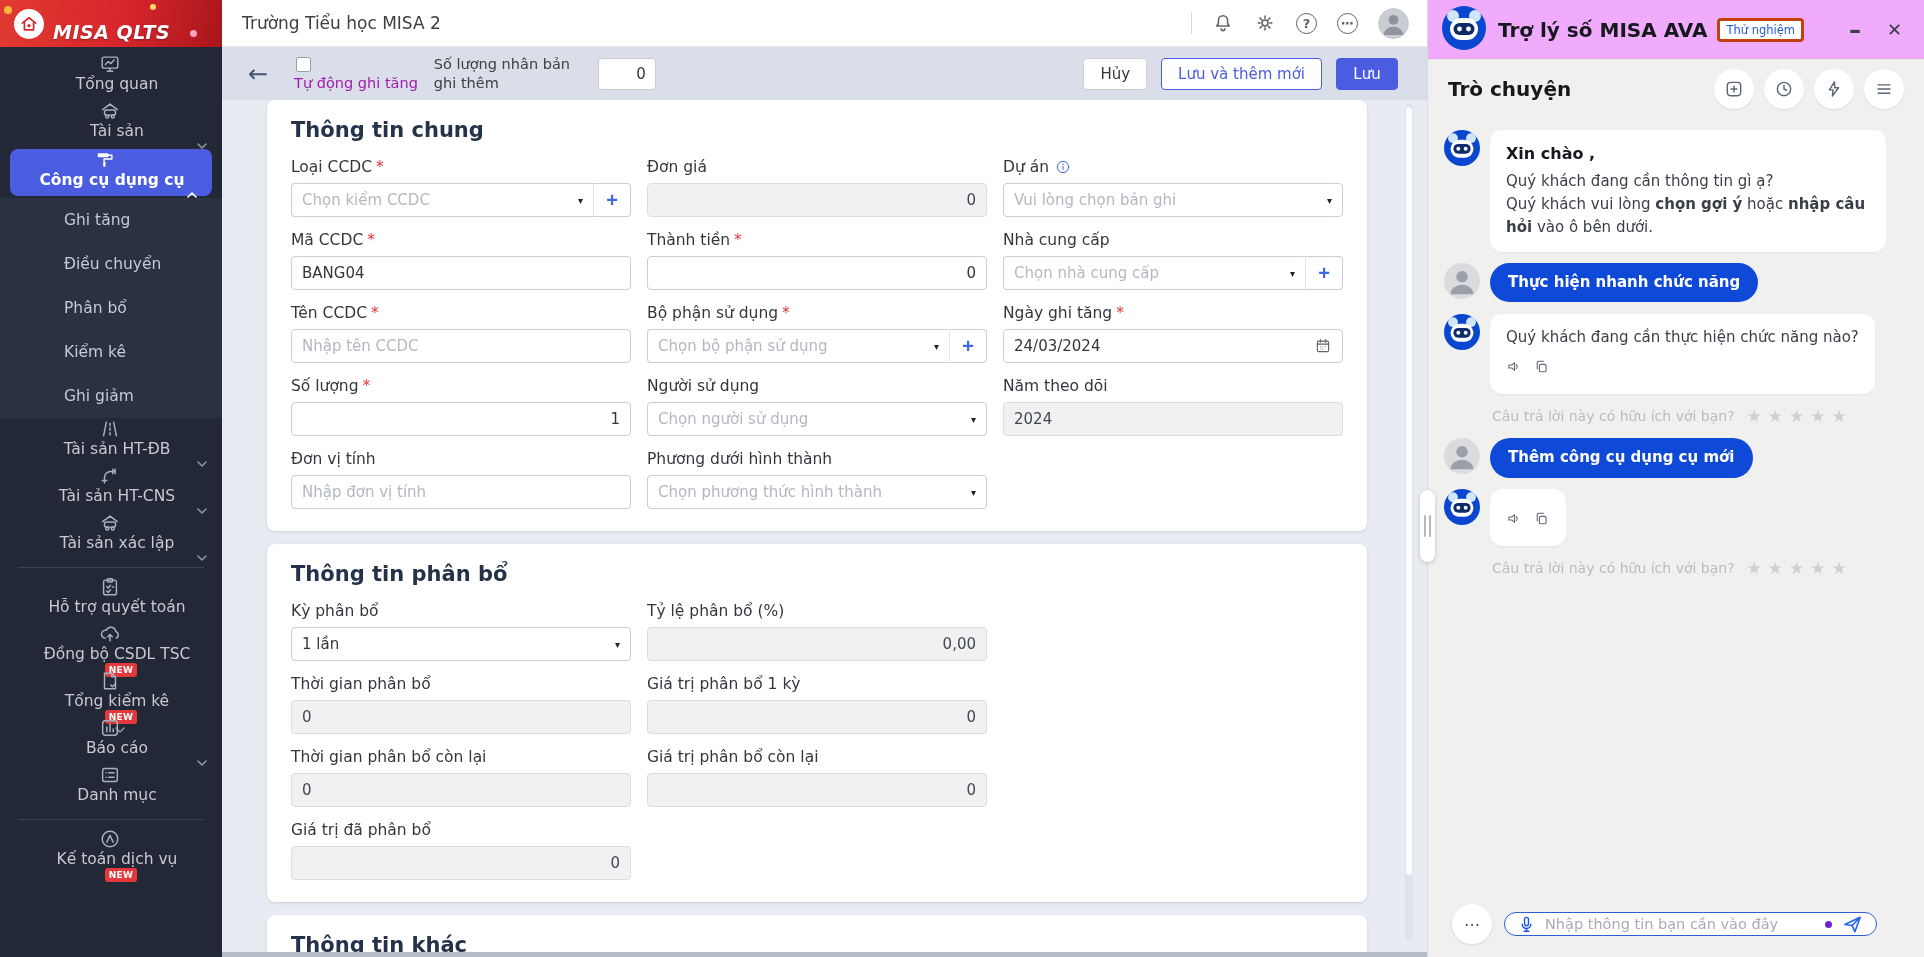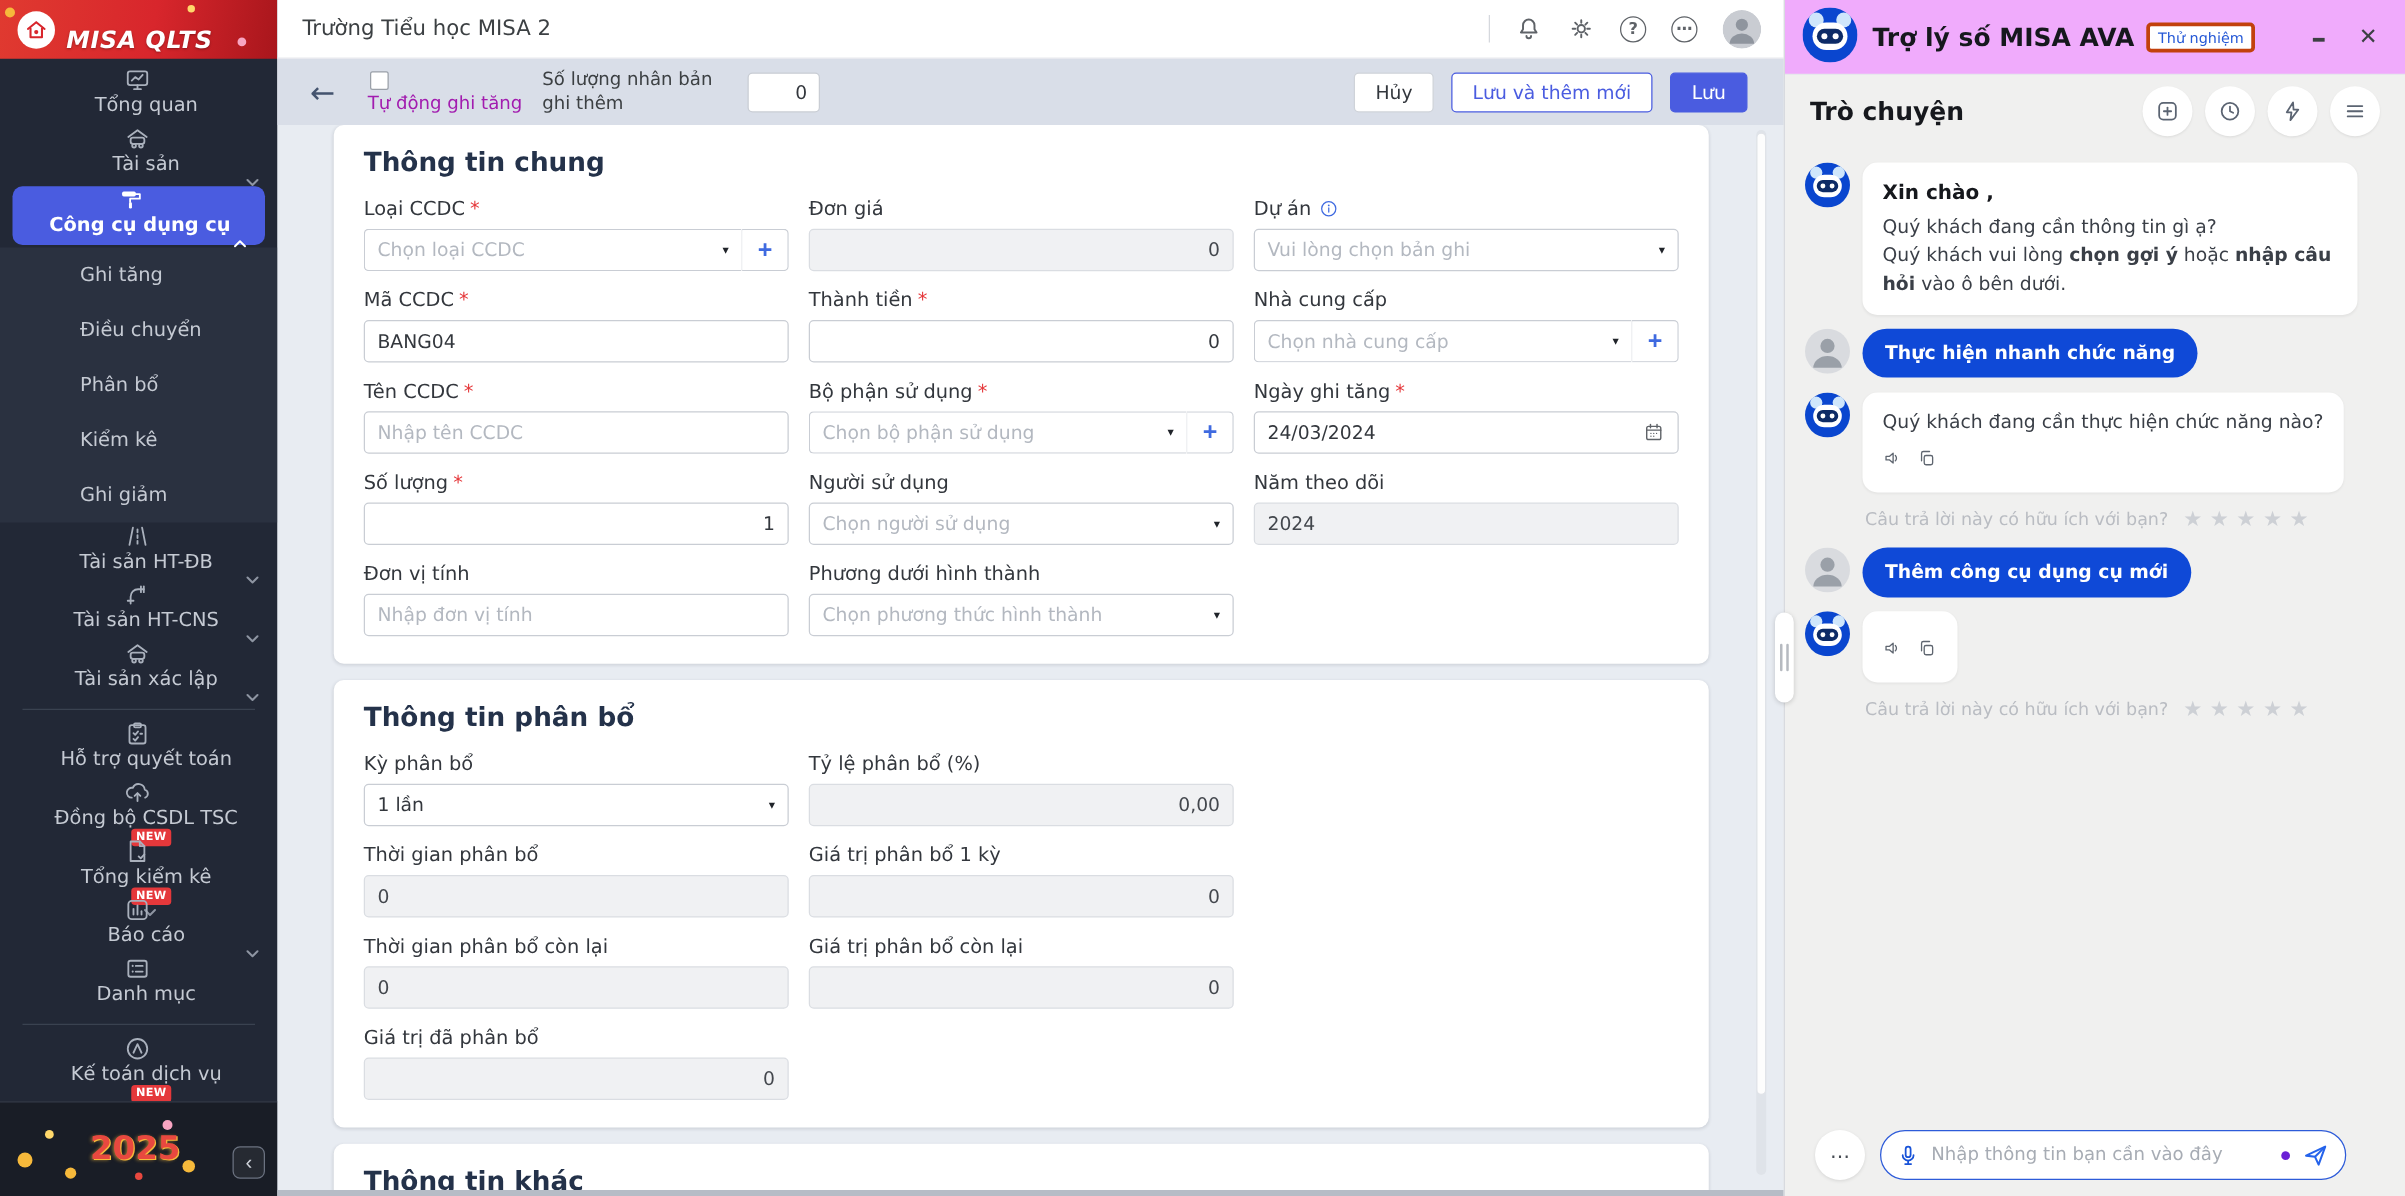--- a/index.html
+++ b/index.html
@@ -143,21 +143,21 @@
     stroke-linejoin:round; cursor:pointer; }
   .rating { display:flex; align-items:center; padding-left:48px; margin:1px 0; }
   .rating-q { font-size:14px; color:#b9bcc2; }
   .stars { margin-left:12px; display:flex; gap:6px; font-size:17px; color:#cdd0d5; }
   .stars span { cursor:pointer; }
   .chat-input-row { position:absolute; left:0; bottom:13px; width:497px;
     padding:0 48px 0 24px; display:flex; align-items:center; gap:12px; }
   .more-circle { width:40px; height:40px; border-radius:50%; background:#fff;
     box-shadow:0 1px 3px rgba(0,0,0,.1); display:flex; align-items:center;
     justify-content:center; font-size:16px; color:#454a52; cursor:pointer; flex:0 0 auto; }
-  .input-pill { flex:1; height:40px; background:#fff; border:1.6px solid #2d5bd9;
+  .input-pill { flex:1; height:24px; background:#fff; border:1.6px solid #2d5bd9;
     border-radius:21px; display:flex; align-items:center; padding:0 12px 0 12px; gap:9px; }
   .input-pill input { flex:1; border:none; outline:none; font-size:14.5px;
     font-family:inherit; color:#33373d; background:transparent; min-width:0; }
   .input-pill input::placeholder { color:#a7acb4; }
   .p-dot { width:7px; height:7px; border-radius:50%; background:#6b21d6; flex:0 0 auto; }
   .send-ic, .mic-ic { display:flex; flex:0 0 auto; cursor:pointer; }
   .chat-drag { position:absolute; left:-8px; top:490px; width:15px; height:72px; background:#fff;
     border-radius:8px; box-shadow:0 1px 4px rgba(0,0,0,.18); display:flex; align-items:center;
     justify-content:center; gap:3px; cursor:ew-resize; }
   .chat-drag i { width:2px; height:22px; background:#b6bac0; border-radius:1px; }
@@ -364,30 +364,20 @@
           <svg width="22" height="22" viewBox="0 0 24 24">
             <circle cx="12" cy="12" r="8.5"></circle>
             <path d="M8.5 15.5 L12 8 L15.5 15.5"></path>
           </svg>
         </span>
       <span>Kế toán dịch vụ</span>
       <span class="nav-badge">NEW</span>
     </div>
   </nav>
 
-  <div class="sb-footer">
-    <span class="confetti" style="left:14px;top:40px;width:12px;height:12px;background:#f6b93b"></span>
-    <span class="confetti" style="left:36px;top:22px;width:7px;height:7px;background:#ffd86b"></span>
-    <span class="confetti" style="left:52px;top:52px;width:9px;height:9px;background:#f6b93b"></span>
-    <span class="confetti" style="left:130px;top:14px;width:8px;height:8px;background:#f8a5c2"></span>
-    <span class="confetti" style="left:146px;top:46px;width:10px;height:10px;background:#f6b93b"></span>
-    <span class="confetti" style="left:108px;top:56px;width:6px;height:6px;background:#e8483f"></span>
-    <span class="year">2025</span>
-    <button class="collapse-btn"><span>‹</span></button>
-  </div>
 </aside>
 
 <main class="main">
   <div class="topbar">
     <span class="unit-name">Trường Tiểu học MISA 2</span>
     <div class="topbar-right">
       <span class="tb-div"></span>
       <span class="tb-ic">
           <svg width="22" height="22" viewBox="0 0 24 24">
             <path d="M12 4 a5 5 0 0 0 -5 5 v3.5 l-1.8 2.8 h13.6 L17 12.5 V9 a5 5 0 0 0 -5 -5 z"></path>
@@ -436,21 +426,21 @@
     <section class="card">
       <div class="card-title">Thông tin chung</div>
       <div class="grid3">
         <div>
           <div class="lbl">
               <span>Loại CCDC</span>
               <span class="req">*</span>
             </div>
           <div class="grp">
             <div class="ctrl">
-                <span class="ph">Chọn loại CCDC</span>
+                <span class="ph">Chọn kiểm CCDC</span>
                 <span class="caret">▾</span>
               </div>
             <button class="addbtn"><span>+</span></button>
           </div>
         </div>
         <div>
           <div class="lbl">
               <span>Đơn giá</span>
             </div>
           <input class="ctrl ta-r" disabled="" value="0" style="">

